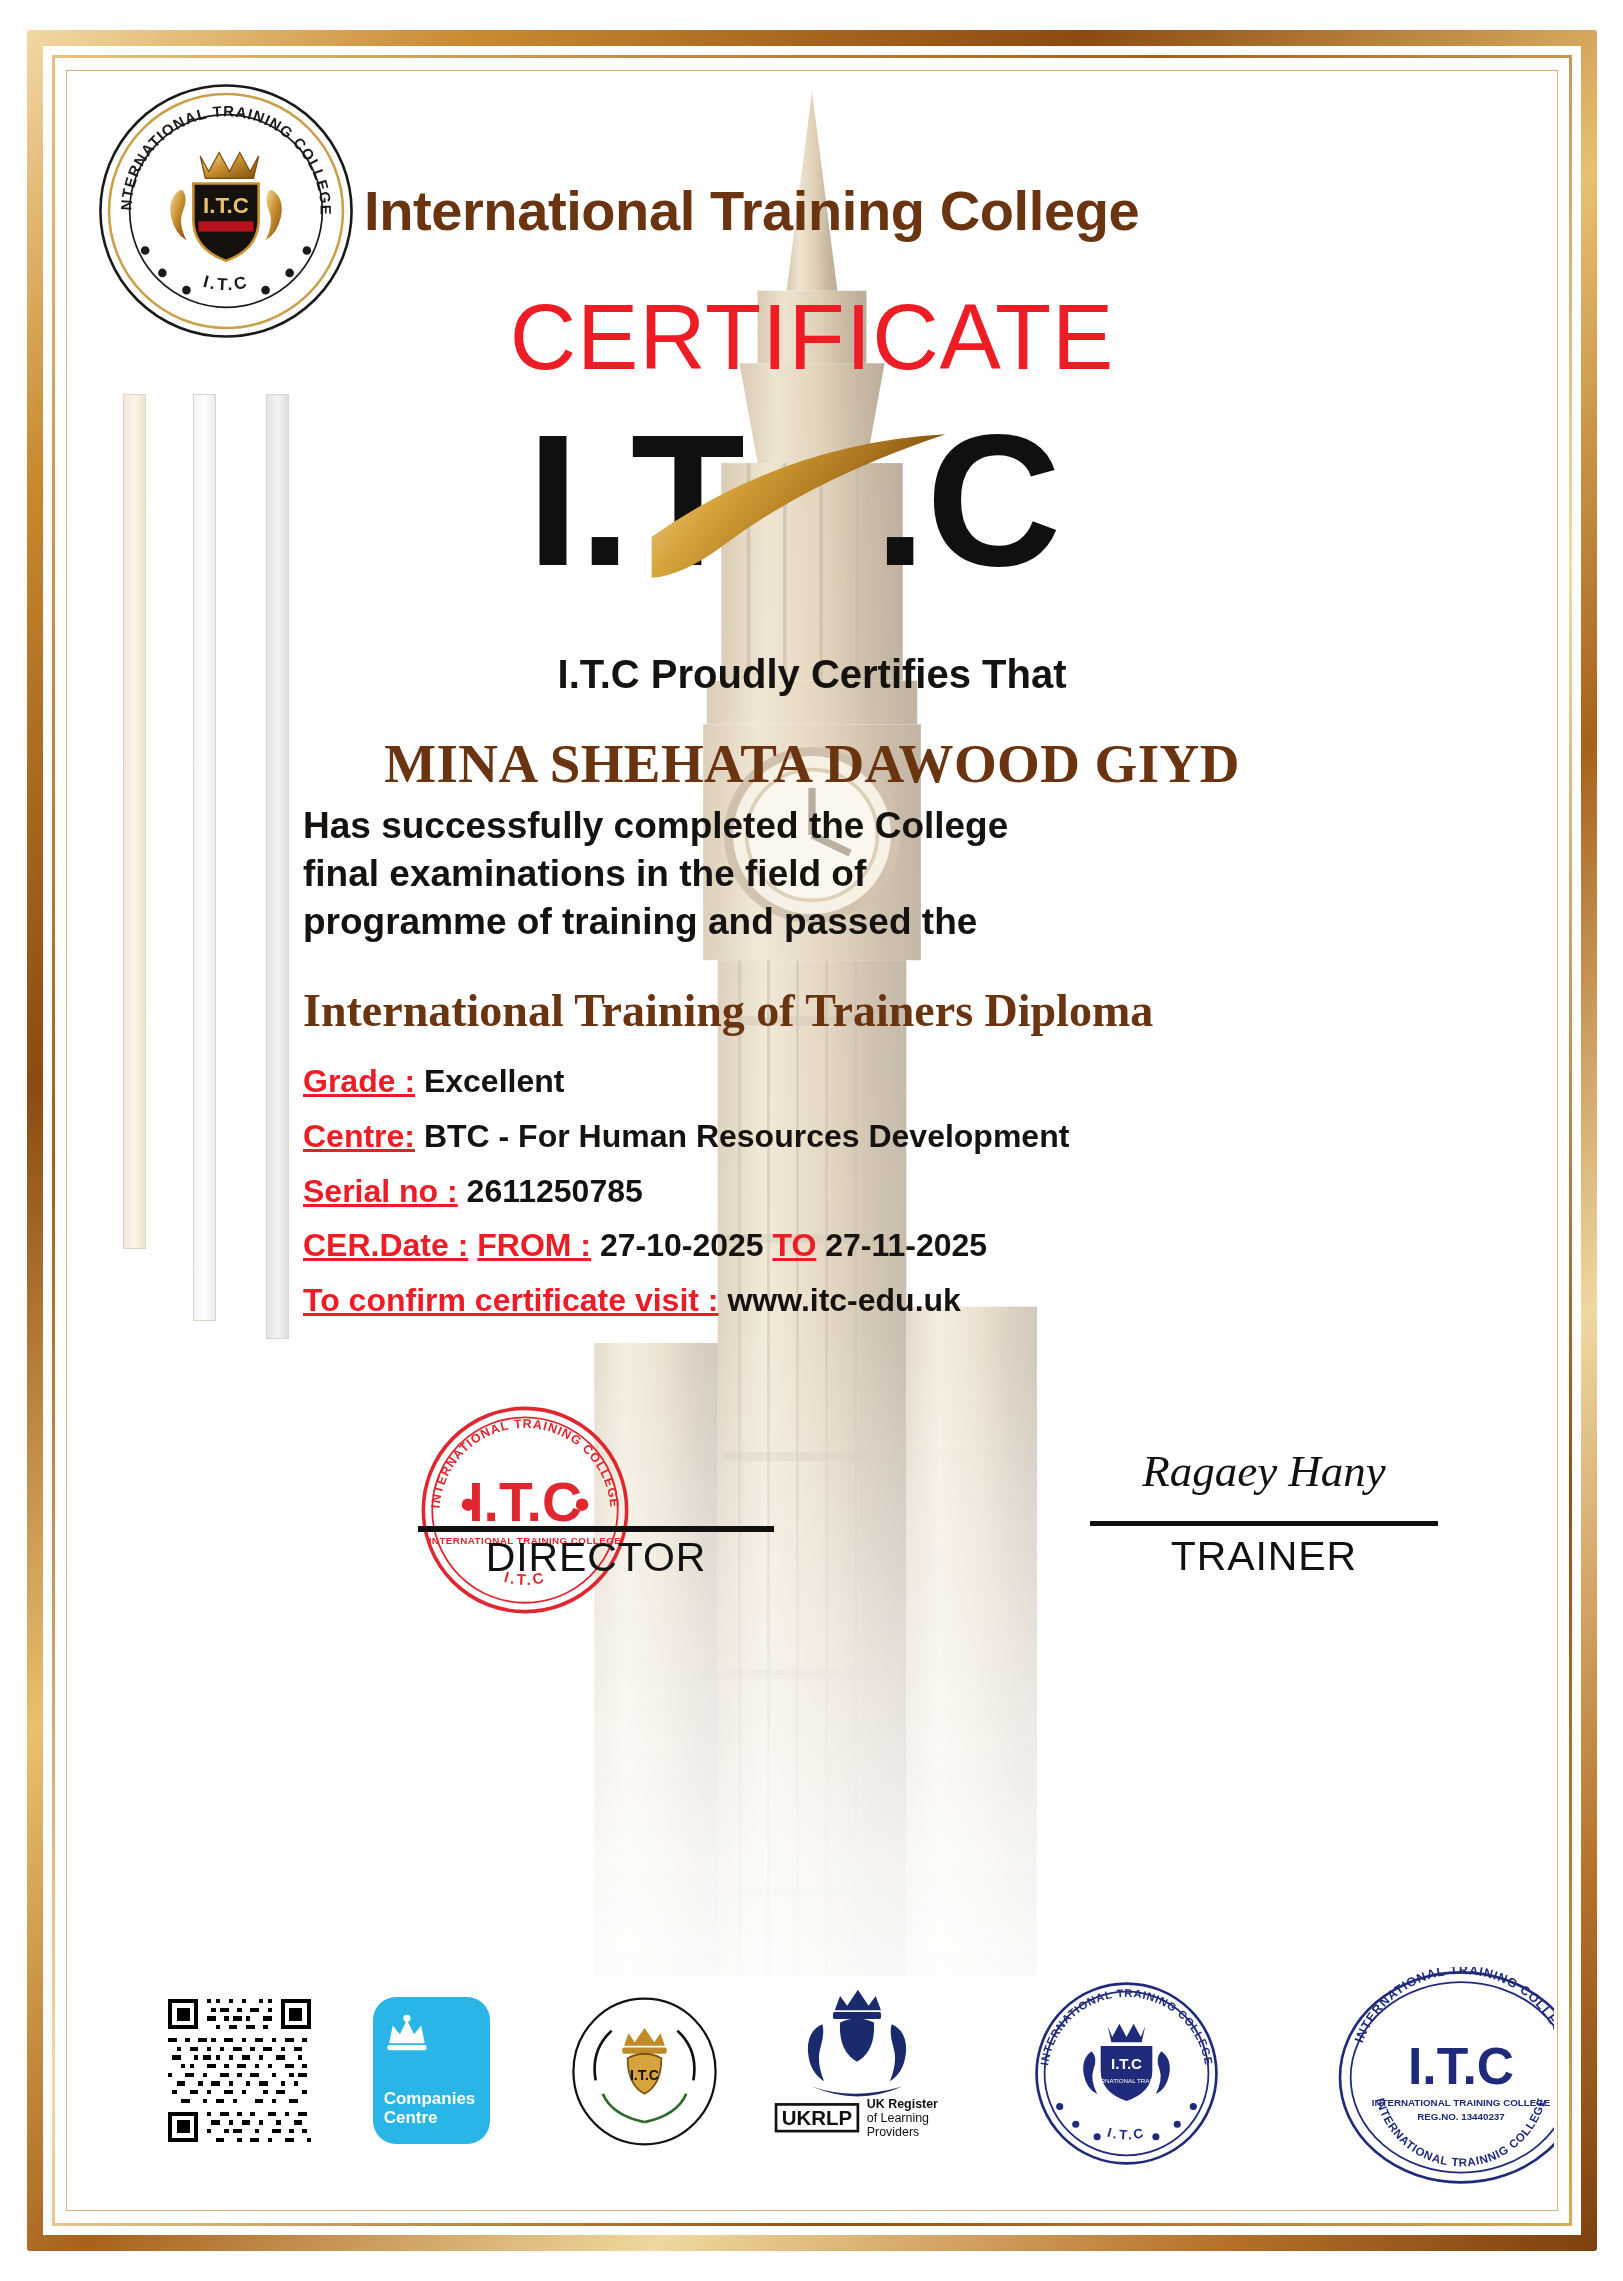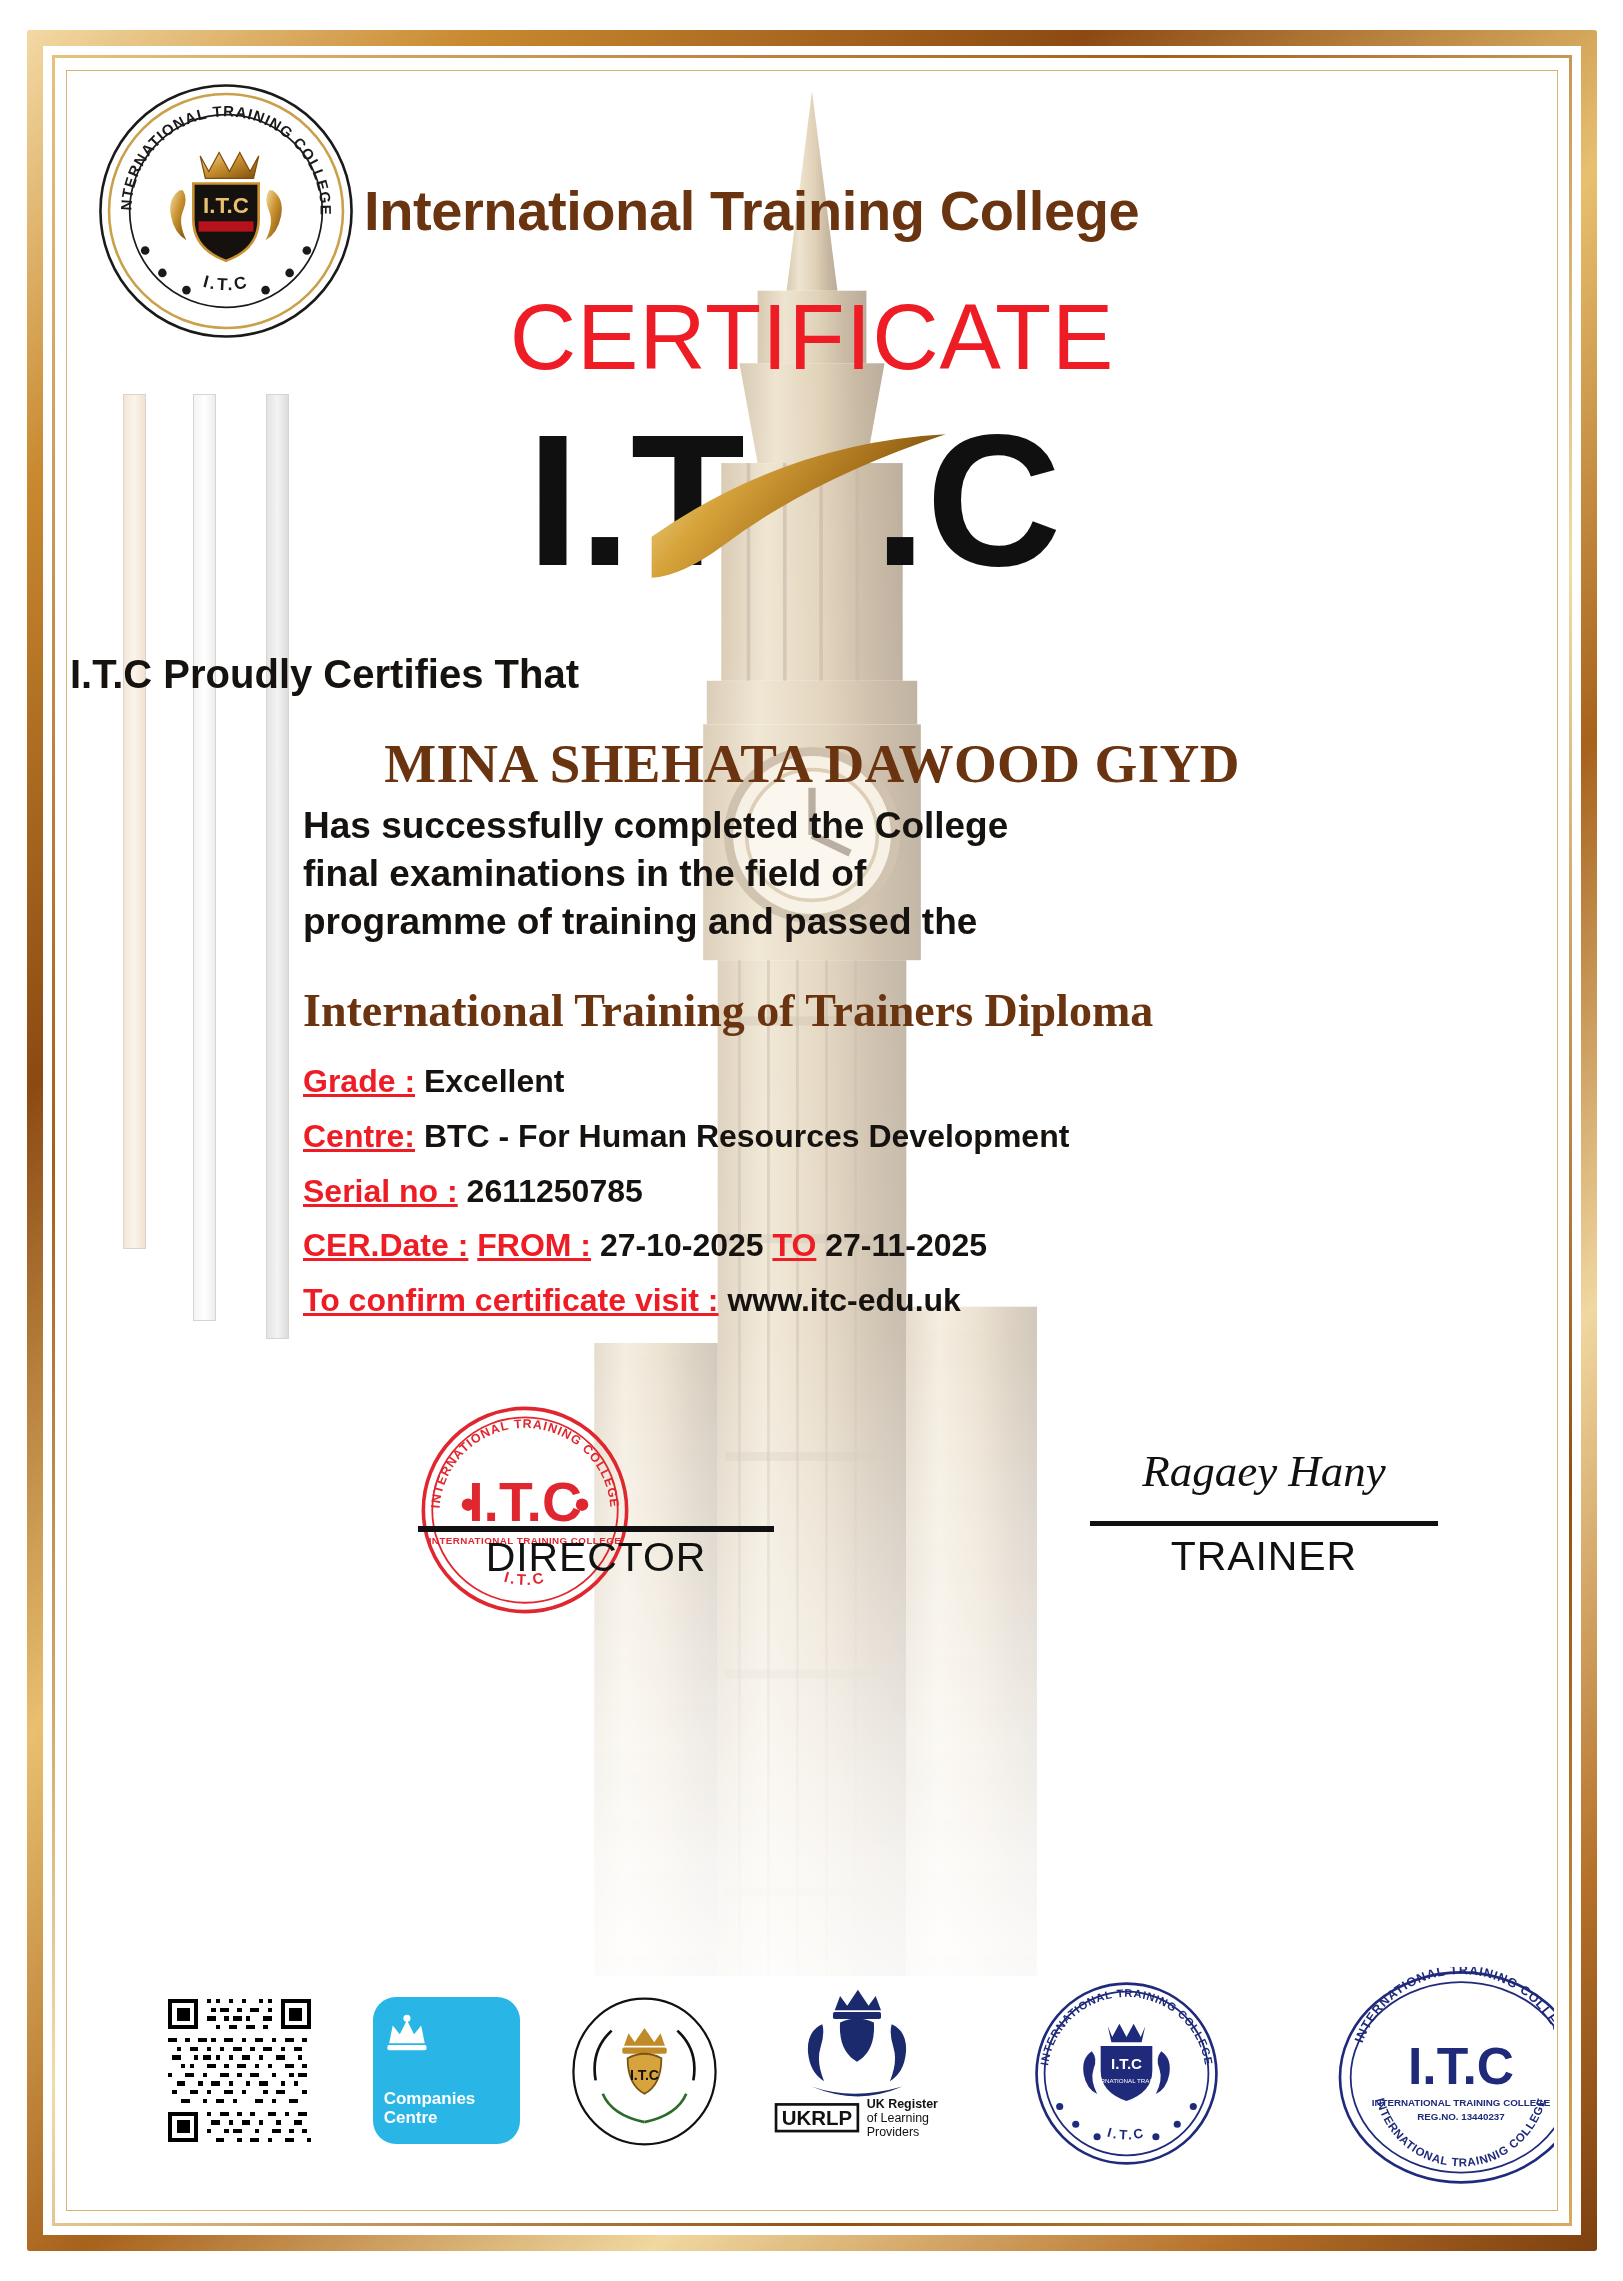--- a/index.html
+++ b/index.html
@@ -131,20 +131,21 @@
     top: 330px;
     width: 588px;
     height: 223px;
   }
 
   
   .certifies {
     position: absolute;
     left: 0; right: 0;
     top: 579px;
+    text-align: center;
     font-size: 40px;
     font-weight: bold;
     color: #16120f;
   }
   .recipient {
     position: absolute;
     left: 0; right: 0;
     top: 651px;
     text-align: center;
     font-family: "Liberation Serif", serif;
@@ -259,21 +260,21 @@
     position: absolute;
     left: 62px;
     top: 39px;
     width: 143px;
     height: 143px;
   }
   .companies-house {
     position: absolute;
     left: 267px;
     top: 37px;
-    width: 147px;
+    width: 117px;
     height: 147px;
     background: #29b6e6;
     border-radius: 23px;
     color: #ffffff;
   }
   .ch-text {
     position: absolute;
     left: 10.7px;
     bottom: 16px;
     font-size: 17px;

